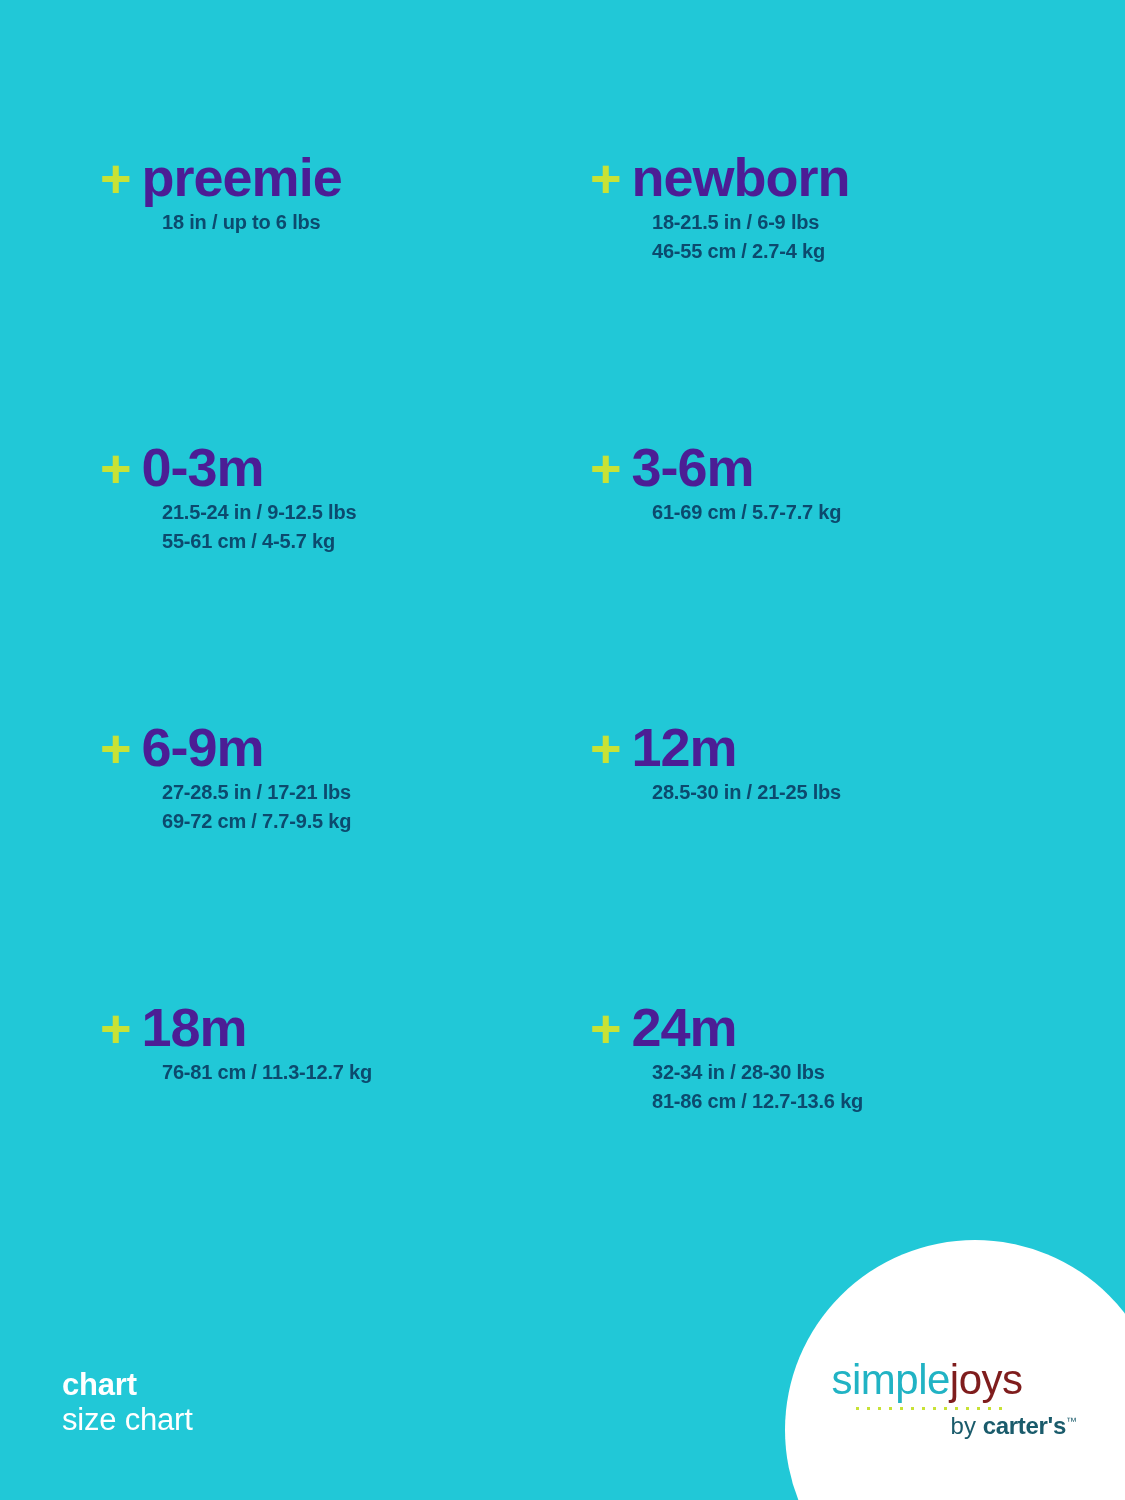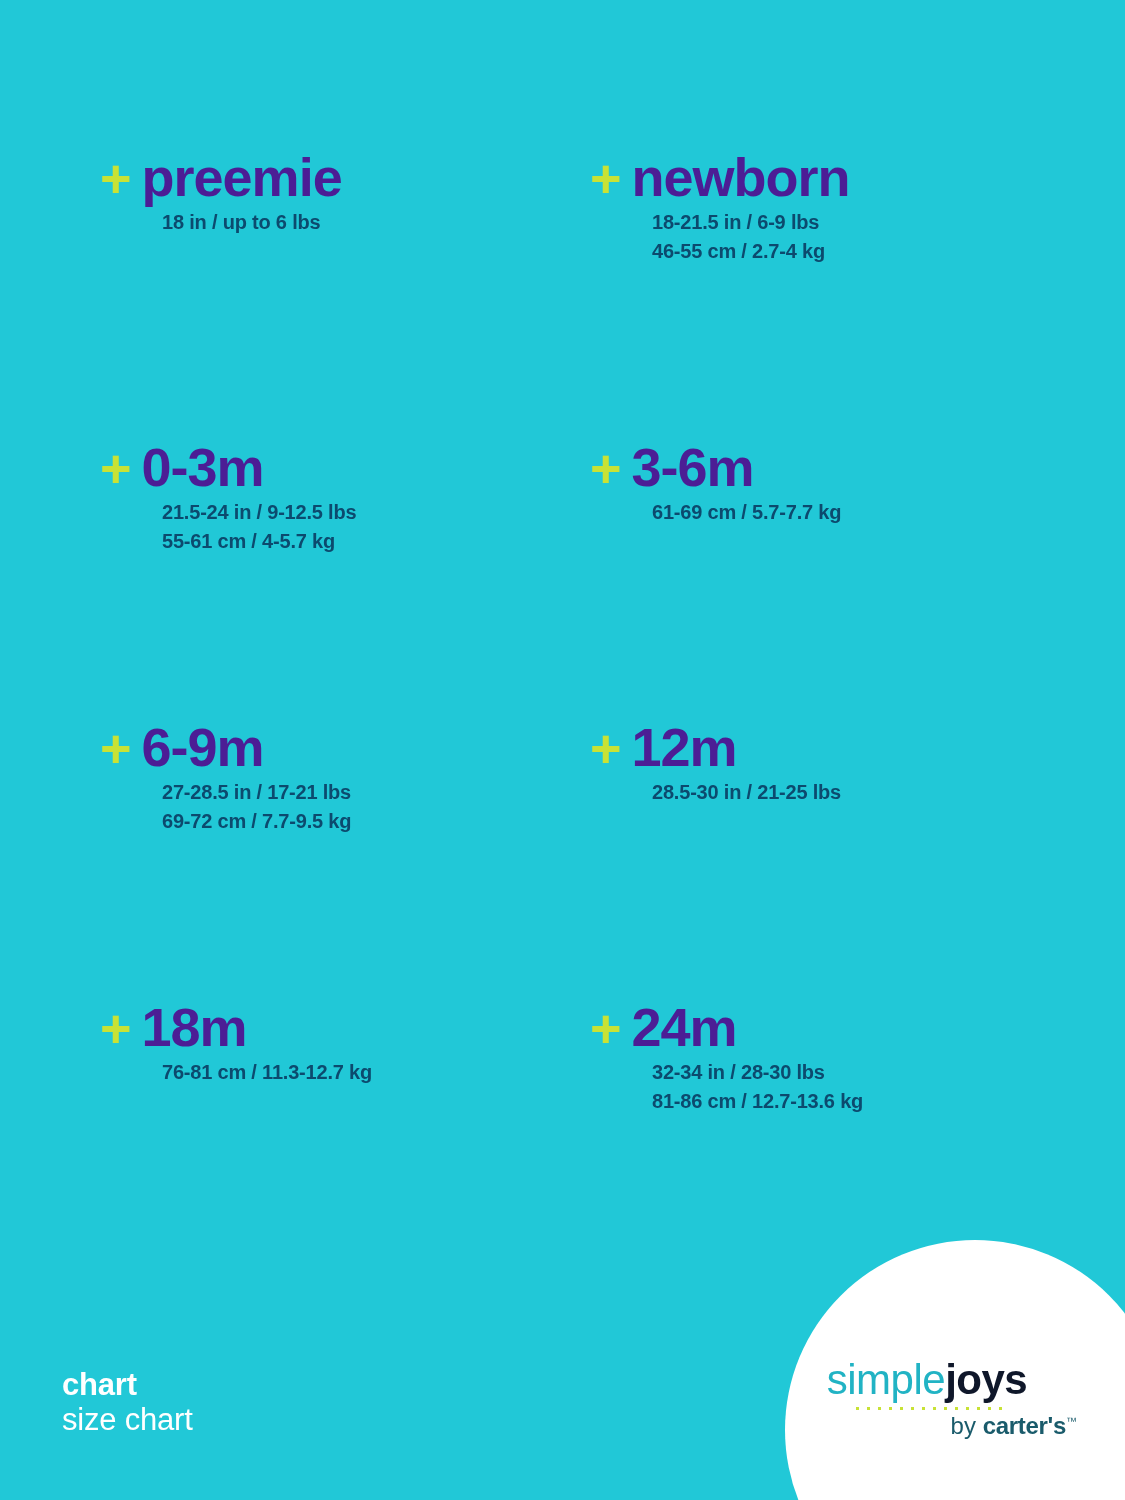--- a/index.html
+++ b/index.html
@@ -101,22 +101,22 @@
     font-size: 42px;
     line-height: 1;
     white-space: nowrap;
   }
   .logo-simple {
     color: #21b3c4;
     font-weight: normal;
     letter-spacing: -0.5px;
   }
   .logo-joys {
-    color: #0f172a;
-    font-weight: bold;
+    color: #7f1d1d;
+    font-weight: normal;
     letter-spacing: -0.5px;
     position: relative;
     margin-top: 12px;
   }
   .logo-dots {
     display: block;
     height: 4px;
     margin: 5px auto 2px auto;
     width: 150px;
     background-image: radial-gradient(circle, #c8e235 1.6px, rgba(0,0,0,0) 2px);

